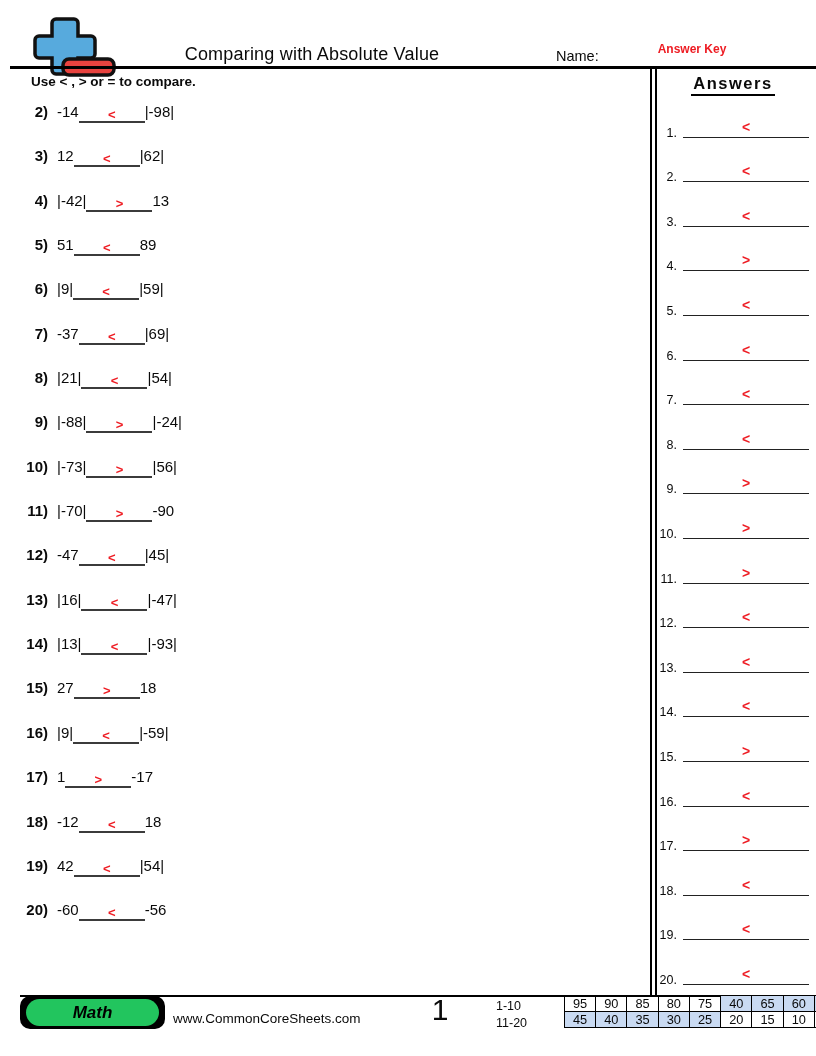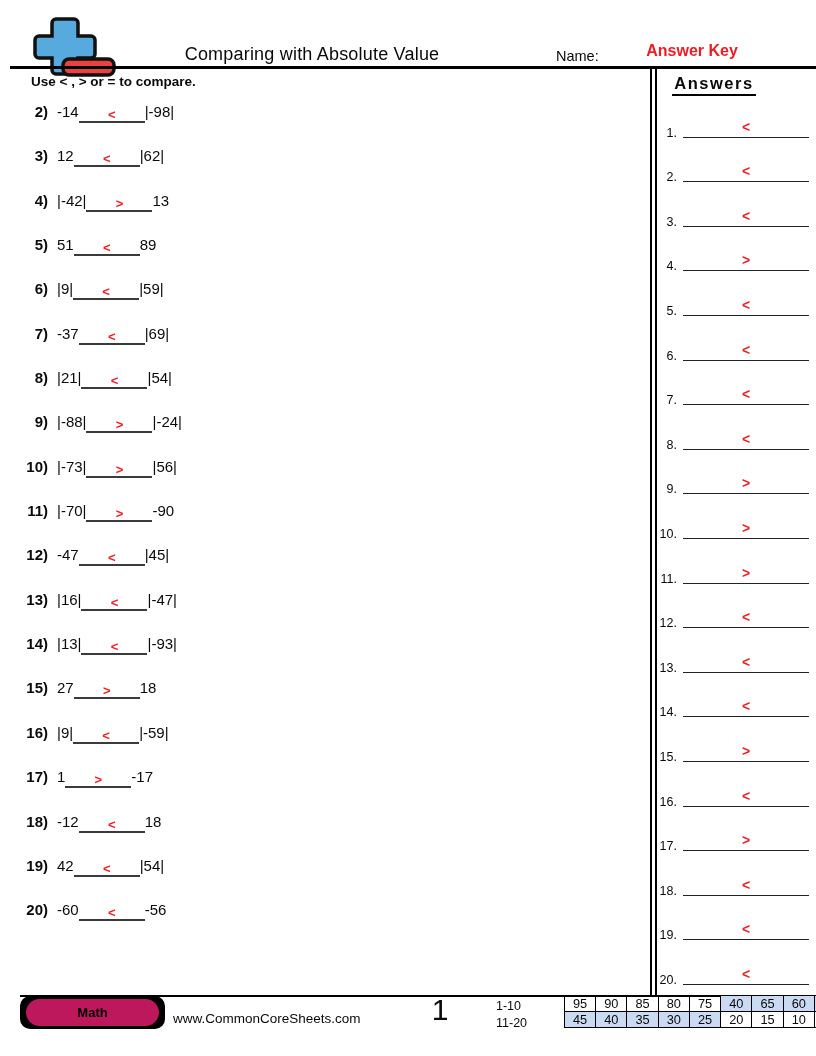--- a/index.html
+++ b/index.html
@@ -6,31 +6,31 @@
   * { box-sizing:border-box; margin:0; padding:0; }
   body { background:#fff; font-family:"Liberation Sans", sans-serif; color:var(--ink); }
   .page { position:relative; width:816px; height:1056px; background:#fff; overflow:hidden; }
 
   
   .logo { position:absolute; left:25px; top:16px; width:95px; height:62px; }
   .title { position:absolute; left:106px; top:44px; width:412px; text-align:center;
            font-size:18px; letter-spacing:.2px; }
   .name-label { position:absolute; left:556px; top:48px; font-size:14.5px; }
   .name-value { position:absolute; left:612px; top:42px; width:160px; text-align:center;
-                font-size:16px; font-weight:bold; color:var(--red); }
+                font-size:12px; font-weight:bold; color:var(--red); }
   .header-rule { position:absolute; left:10px; top:66px; width:806px; height:3px; background:#000; }
 
   .instruction { position:absolute; left:18px; top:74px; font-size:13.5px; font-weight:bold;margin-left:13px; }
 
   
   .divider { position:absolute; left:650px; top:69px; height:926px; width:7px;
              border-left:2px solid #000; border-right:2px solid #000; }
 
   
-  .answers-title-wrap { position:absolute; left:638px; top:74px; width:152px; text-align:center; }
+  .answers-title-wrap { position:absolute; left:657px; top:74px; width:152px; text-align:center; }
   .answers-title { display:inline-block; font-size:16.5px; font-weight:bold; letter-spacing:1.5px;
                    border-bottom:2.5px solid #000; padding:0 2px 1px 2px; }
   .answers-list { position:absolute; left:655px; top:99px; width:158px; }
   .answer-row { position:relative; height:44.6px; }
   .answer-num { position:absolute; left:0; bottom:4px; width:22px; text-align:right; font-size:12.5px; }
   .answer-line { position:absolute; left:28px; bottom:6px; width:126px; text-align:center;
                  border-bottom:1.7px solid #222; }
   .answer-sym { display:inline-block; font-size:14px; font-weight:bold; color:var(--red);
                 line-height:15px; margin-bottom:2px; }
 
@@ -39,23 +39,23 @@
   .problem { height:44.35px; line-height:44.35px; white-space:nowrap; font-size:15px; }
   .p-num { display:inline-block; width:48px; text-align:right; font-weight:bold; margin-right:9px; }
   .p-blank { display:inline-block; width:66px; text-align:center; border-bottom:2px solid #3b3b3b;
              vertical-align:-2px; line-height:14px; height:16px; }
   .p-sym { font-size:13px; font-weight:bold; color:var(--red); }
 
   
   .footer-rule { position:absolute; left:20px; top:995px; width:771px; height:2px; background:#000; }
   .badge { position:absolute; left:20px; top:996px; width:145px; height:33px; background:#000;
            border-radius:10px; }
-  .badge-pill { position:absolute; left:6px; right:6px; top:3px; bottom:3px; background:#be185d;
+  .badge-pill { position:absolute; left:6px; right:6px; top:3px; bottom:3px; background:#22c55e;
                 border-radius:14px; display:flex; align-items:center; justify-content:center;
-                font-size:13px; font-weight:bold; color:#000; }
+                font-size:17px; font-weight:bold; color:#000;font-style:italic; }
   .website { position:absolute; left:173px; top:1011px; font-size:13.5px;text-align:right; }
   .page-num { position:absolute; left:420px; top:993px; width:40px; text-align:center; font-size:30px; }
   .grade-label-1 { position:absolute; left:496px; top:998px; width:62px; text-align:left;
                    font-size:12.5px; line-height:16px; }
   .grade-label-2 { position:absolute; left:496px; top:1015px; width:62px; text-align:left;
                    font-size:12.5px; line-height:16px; }
   .grade-table { position:absolute; left:564px; top:995px; border-collapse:collapse; }
   .grade-table td { width:21px; height:14px; border:1.6px solid #000; font-size:12.8px;
                     text-align:center; padding:0 8px; }
   .grade-table td.shaded { background:var(--shade); }

